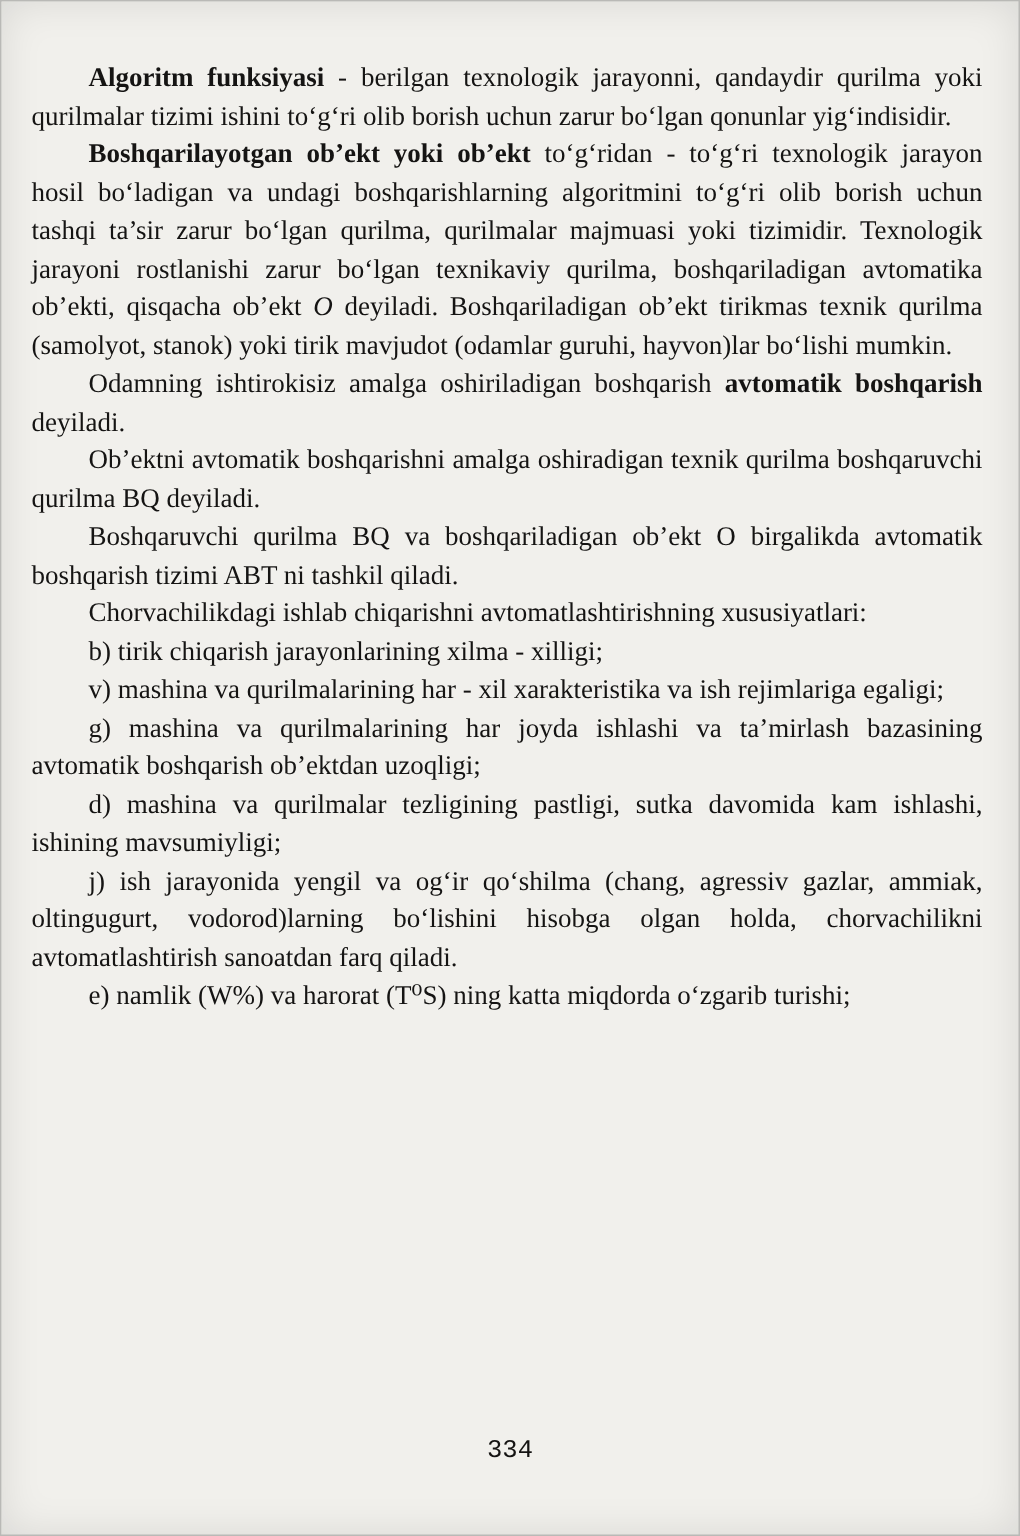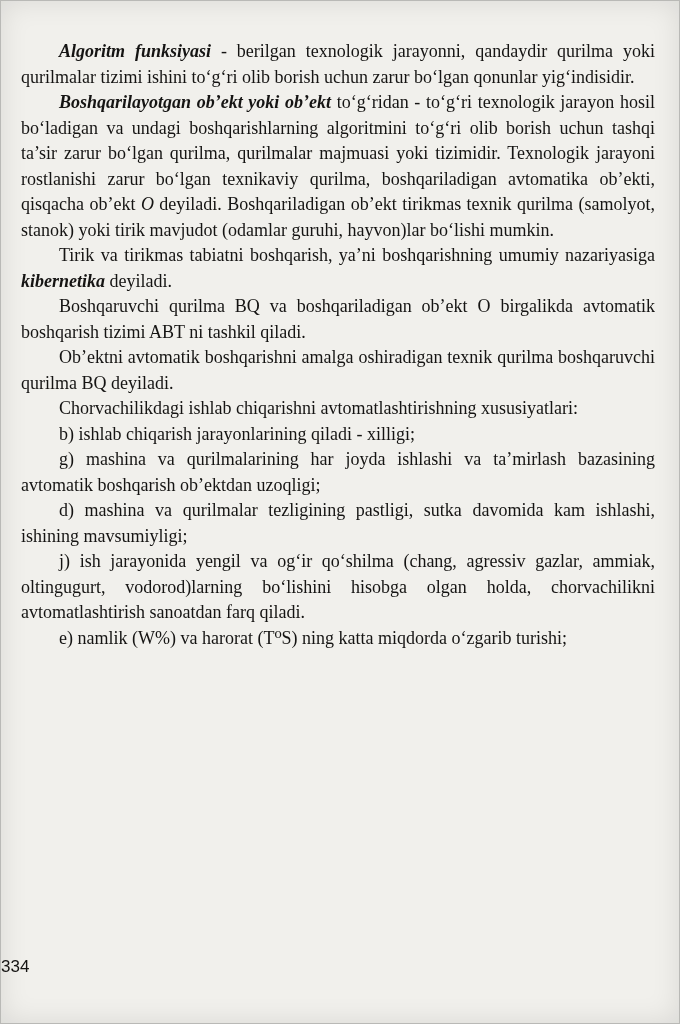--- a/index.html
+++ b/index.html
@@ -25,59 +25,59 @@
     line-height: 25.5px;
     color: #151413;
     text-align: justify;
   }
   .content p {
     margin: 0;
     text-indent: 38px;
   }
   .bi {
     font-weight: bold;
-    font-style: italic;
     margin-top: 48px;
   }
   .it {
     font-style: italic;
   }
   .page-number {
     position: absolute;
     left: 0;
     right: 0;
     bottom: 46px;
-    text-align: left;
-    font-family: Liberation Sans, sans-serif;
+    text-align: center;
+    font-family: Liberation Mono, monospace;
     font-size: 17px;
     color: #151413;
   }
 </style>
 </head>
 <body>
 
 <div class="page">
   <div class="content">
 
     <p><span class="bi">Algoritm funksiyasi</span><span> - berilgan texnologik jarayonni, qandaydir qurilma yoki qurilmalar tizimi ishini toʻgʻri olib borish uchun zarur boʻlgan qonunlar yigʻindisidir.</span></p>
 
     <p><span class="bi">Boshqarilayotgan ob’ekt yoki ob’ekt</span><span> toʻgʻridan - toʻgʻri texnologik jarayon hosil boʻladigan va undagi boshqarishlarning algoritmini toʻgʻri olib borish uchun tashqi ta’sir zarur boʻlgan qurilma, qurilmalar majmuasi yoki tizimidir. Texnologik jarayoni rostlanishi zarur boʻlgan texnikaviy qurilma, boshqariladigan avtomatika ob’ekti, qisqacha ob’ekt </span><span class="it">O</span><span> deyiladi. Boshqariladigan ob’ekt tirikmas texnik qurilma (samolyot, stanok) yoki tirik mavjudot (odamlar guruhi, hayvon)lar boʻlishi mumkin.</span></p>
 
+    <p><span>Odamning ishtirokisiz amalga oshiriladigan boshqarish </span><span class="bi">avtomatik boshqarish</span><span> deyiladi.</span></p>
 
-    <p><span>Tirik va tirikmas tabiatni boshqarish, ya’ni boshqarishning umumiy nazariyasiga </span><span class="bi">kibernetika</span><span> deyiladi.</span></p>
+
+    <p><span>Ob’ektni avtomatik boshqarishni amalga oshiradigan texnik qurilma boshqaruvchi qurilma BQ deyiladi.</span></p>
 
     <p><span>Boshqaruvchi qurilma BQ va boshqariladigan ob’ekt O birgalikda avtomatik boshqarish tizimi ABT ni tashkil qiladi.</span></p>
-
-    <p><span>Ob’ektni avtomatik boshqarishni amalga oshiradigan texnik qurilma boshqaruvchi qurilma BQ deyiladi.</span></p>
 
     <p><span>Chorvachilikdagi ishlab chiqarishni avtomatlashtirishning xususiyatlari:</span></p>
 
 
-    <p><span>b) ishlab chiqarish jarayonlarining qiladi - xilligi;</span></p>
+    <p><span>b) tirik chiqarish jarayonlarining xilma - xilligi;</span></p>
 
+    <p><span>v) mashina va qurilmalarining har - xil xarakteristika va ish rejimlariga egaligi;</span></p>
 
     <p><span>g) mashina va qurilmalarining har joyda ishlashi va ta’mirlash bazasining avtomatik boshqarish ob’ektdan uzoqligi;</span></p>
 
     <p><span>d) mashina va qurilmalar tezligining pastligi, sutka davomida kam ishlashi, ishining mavsumiyligi;</span></p>
 
     <p><span>j) ish jarayonida yengil va ogʻir qoʻshilma (chang, agressiv gazlar, ammiak, oltingugurt, vodorod)larning boʻlishini hisobga olgan holda, chorvachilikni avtomatlashtirish sanoatdan farq qiladi.</span></p>
 
     <p><span>e) namlik (W%) va harorat (T⁰S) ning katta miqdorda oʻzgarib turishi;</span></p>
 
   </div>

